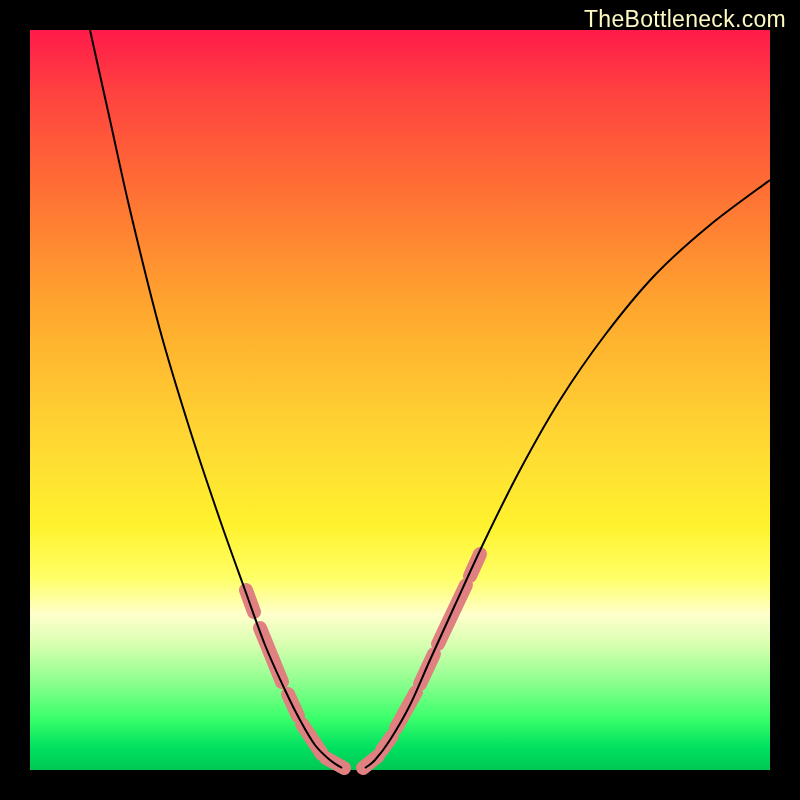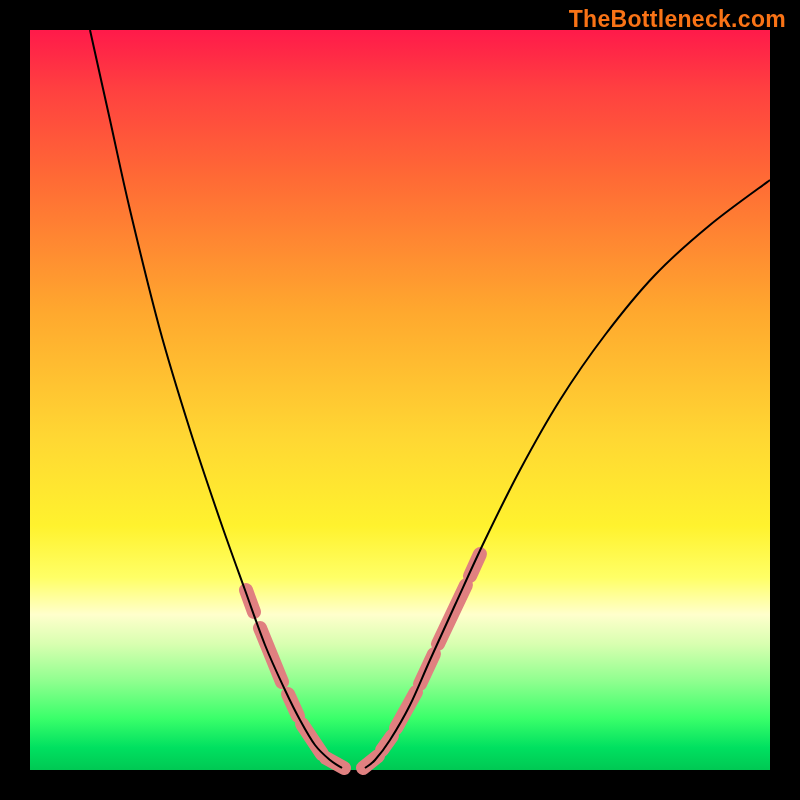--- a/index.html
+++ b/index.html
@@ -30,23 +30,23 @@
       #8fff8f 88%,
       #3aff6a 93%,
       #00e060 97%,
       #00c853 100%
     );
   }
   .watermark {
     position: absolute;
     top: 6px;
     right: 14px;
-    color: #f97316;
+    color: #fef9c3;
     font-size: 23px;
-    font-weight: 700;
+    font-weight: 400;
     letter-spacing: 0.3px;
     z-index: 10;
   }
   svg.curve {
     position: absolute;
     left: 0;
     top: 0;
     width: 740px;
     height: 740px;
     overflow: visible;

